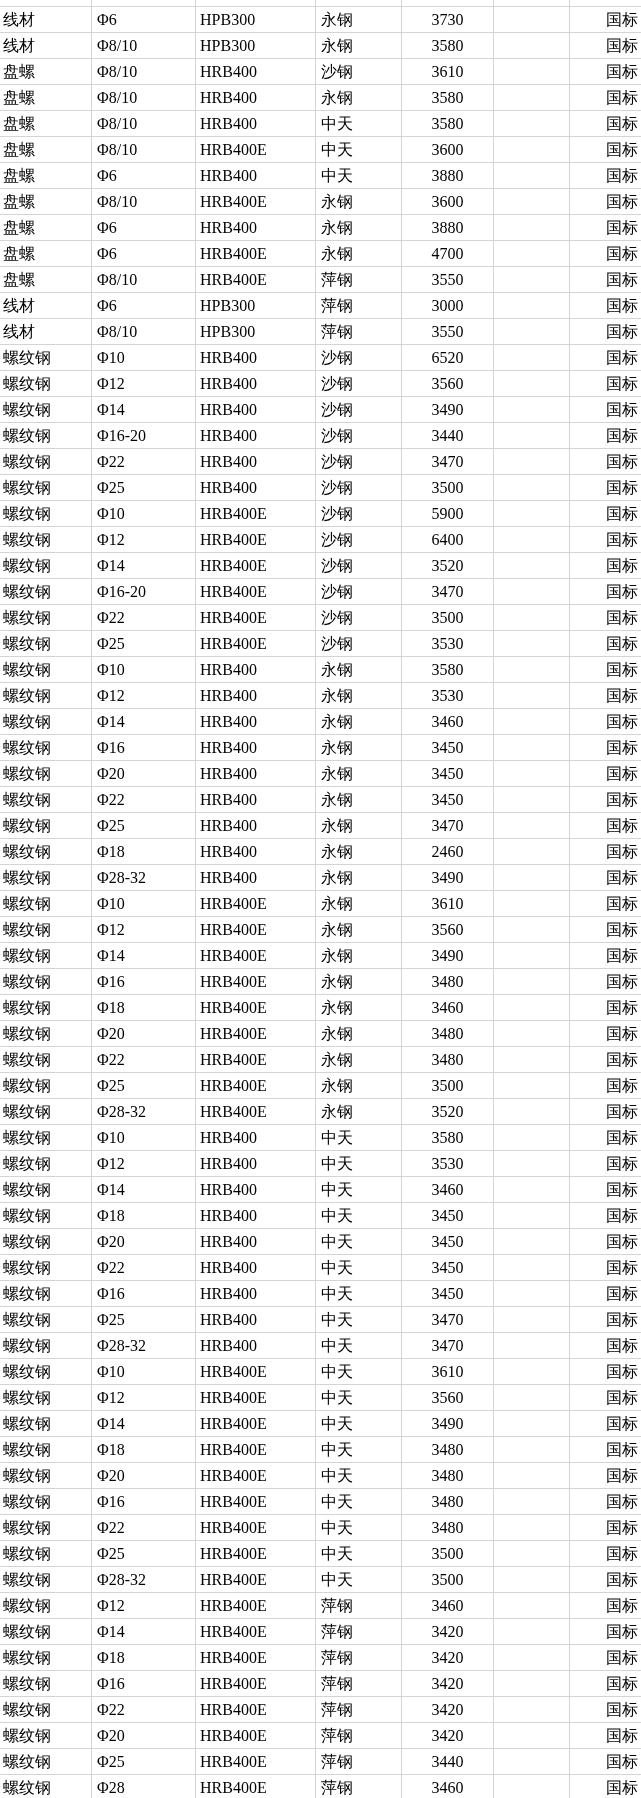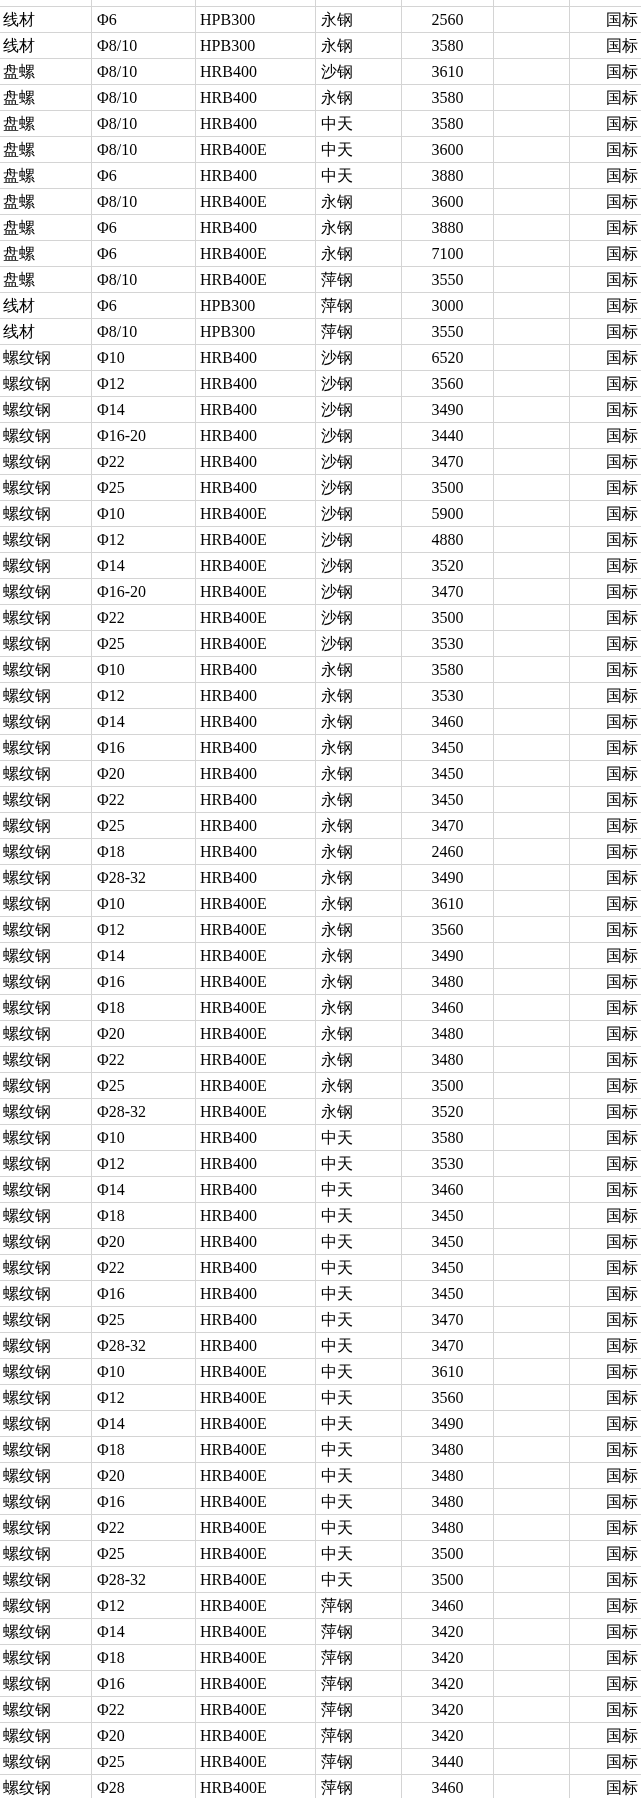--- a/index.html
+++ b/index.html
@@ -58,21 +58,21 @@
     <div class="cell c4"></div>
     <div class="cell c5"></div>
     <div class="cell c6"></div>
   </div>
   <div id="rows-container">
       <div class="row">
         <div class="cell c0">线材</div>
         <div class="cell c1">Φ6</div>
         <div class="cell c2">HPB300</div>
         <div class="cell c3">永钢</div>
-        <div class="cell c4">2560</div>
+        <div class="cell c4">3730</div>
         <div class="cell c5"></div>
         <div class="cell c6">国标</div>
       </div>
       <div class="row">
         <div class="cell c0">线材</div>
         <div class="cell c1">Φ8/10</div>
         <div class="cell c2">HPB300</div>
         <div class="cell c3">永钢</div>
         <div class="cell c4">3580</div>
         <div class="cell c5"></div>
@@ -139,21 +139,21 @@
         <div class="cell c3">永钢</div>
         <div class="cell c4">3880</div>
         <div class="cell c5"></div>
         <div class="cell c6">国标</div>
       </div>
       <div class="row">
         <div class="cell c0">盘螺</div>
         <div class="cell c1">Φ6</div>
         <div class="cell c2">HRB400E</div>
         <div class="cell c3">永钢</div>
-        <div class="cell c4">7100</div>
+        <div class="cell c4">4700</div>
         <div class="cell c5"></div>
         <div class="cell c6">国标</div>
       </div>
       <div class="row">
         <div class="cell c0">盘螺</div>
         <div class="cell c1">Φ8/10</div>
         <div class="cell c2">HRB400E</div>
         <div class="cell c3">萍钢</div>
         <div class="cell c4">3550</div>
         <div class="cell c5"></div>
@@ -238,21 +238,21 @@
         <div class="cell c3">沙钢</div>
         <div class="cell c4">5900</div>
         <div class="cell c5"></div>
         <div class="cell c6">国标</div>
       </div>
       <div class="row">
         <div class="cell c0">螺纹钢</div>
         <div class="cell c1">Φ12</div>
         <div class="cell c2">HRB400E</div>
         <div class="cell c3">沙钢</div>
-        <div class="cell c4">4880</div>
+        <div class="cell c4">6400</div>
         <div class="cell c5"></div>
         <div class="cell c6">国标</div>
       </div>
       <div class="row">
         <div class="cell c0">螺纹钢</div>
         <div class="cell c1">Φ14</div>
         <div class="cell c2">HRB400E</div>
         <div class="cell c3">沙钢</div>
         <div class="cell c4">3520</div>
         <div class="cell c5"></div>

